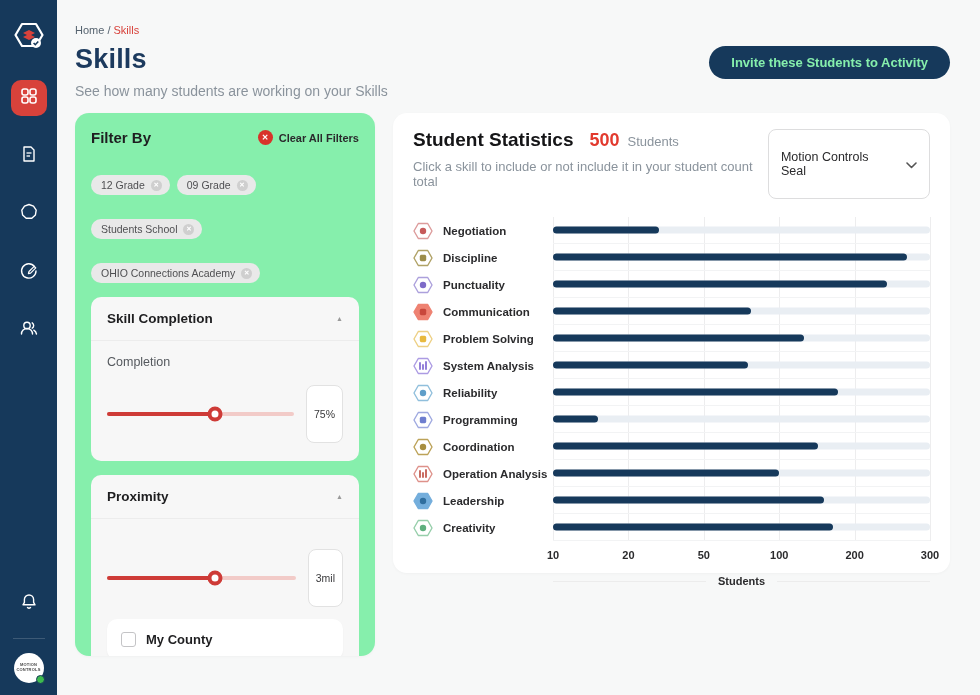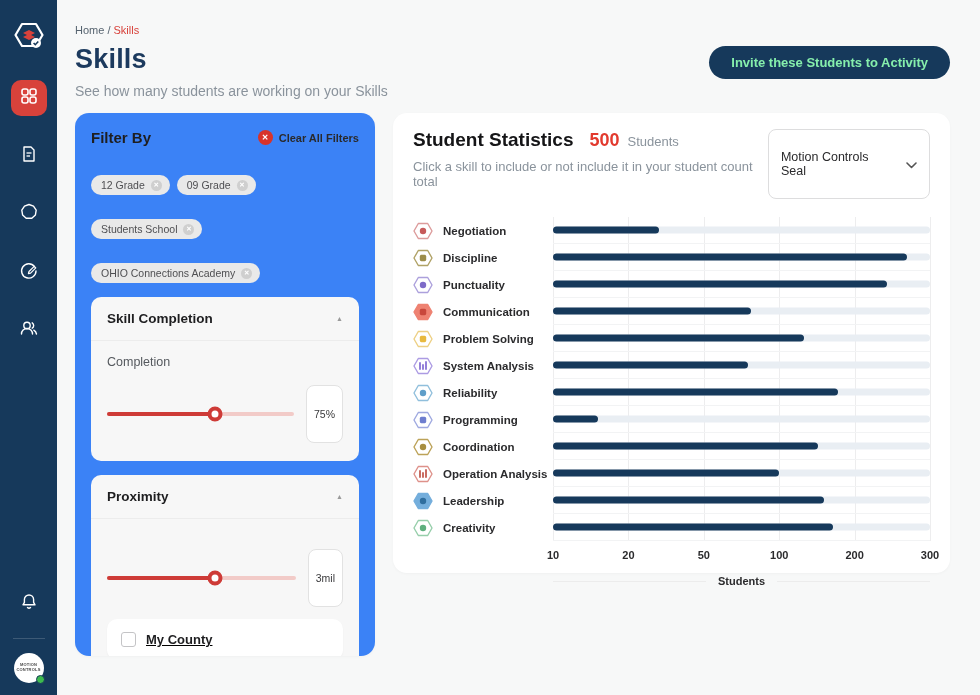--- a/index.html
+++ b/index.html
@@ -29,21 +29,21 @@
   .header-row { display:flex; align-items:flex-start; }
   .page-title { font-size:27px; font-weight:700; color:#1C3A5E; margin-top:8px; letter-spacing:.2px; }
   .page-subtitle { font-size:14px; color:#8A939C; margin-top:8px; }
   .invite-btn { margin-left:auto; margin-top:22px; background:#16395B; color:#86efac; border:none;
     font-family:"Liberation Sans", sans-serif; font-size:13px; font-weight:700;
     padding:9px 22px; border-radius:17px; cursor:pointer; }
 
   .content-row { display:flex; gap:18px; margin-top:14px; }
 
   
-  .filter-card { width:300px; height:543px; background:#3b82f6; border-radius:14px; padding:16px;
+  .filter-card { width:300px; height:543px; background:#86efac; border-radius:14px; padding:16px;
     overflow:hidden; box-shadow:0 1px 3px rgba(0,0,0,.03); }
   .filter-head { display:flex; align-items:center; }
   .filter-title { font-size:15px; font-weight:700; color:#1E1E20; }
   .clear-all { margin-left:auto; display:flex; align-items:center; gap:6px; cursor:pointer; }
   .clear-all .x-circle { width:15px; height:15px; border-radius:50%; background:#D8332A; color:#fff;
     font-size:8px; display:flex; align-items:center; justify-content:center; font-weight:700; }
   .clear-all-label { font-size:11px; font-weight:700; color:#2A2A2C; }
   .chips { display:flex; flex-wrap:wrap; gap:7px; margin-top:12px; }
   .chip { background:#E9E9E9; border-radius:11px; padding:4px 8px 4px 10px; font-size:10.5px; color:#4F4F52;
     display:flex; align-items:center; gap:6px; cursor:pointer;margin-top:17px; }
@@ -58,21 +58,21 @@
   .slider-label { font-size:12.5px; color:#55595E; }
   .slider-row { display:flex; align-items:center; margin-top:16px; }
   .slider { position:relative; flex:1; height:4px; border-radius:2px; background:#F2CBC8; }
   .slider-fill { position:absolute; left:0; top:0; height:4px; border-radius:2px; background:#CE3B37; }
   .slider-thumb { position:absolute; top:50%; transform:translate(-50%,-50%); width:15px; height:15px;
     border-radius:50%; background:#fff; border:4px solid #CE3B37; cursor:pointer; }
   .slider-value { margin-left:12px; background:#fff; border:1px solid #E2E2E2; border-radius:8px;
     padding:22px 7px; font-size:10.5px; color:#3A3A3C; }
 
   .check-card { background:#fff; border-radius:10px; padding:13px 14px; margin-top:12px;
-    display:flex; align-items:center; gap:10px; box-shadow:0 1px 2px rgba(0,0,0,.04); cursor:pointer;text-decoration:underline; }
+    display:flex; align-items:center; gap:10px; box-shadow:0 1px 2px rgba(0,0,0,.04); cursor:pointer; }
   .checkbox { width:15px; height:15px; border:1.5px solid #C4C4C6; border-radius:3px; background:#fff; flex:none; }
   .check-label { font-size:13px; color:#1E1E20; }
   .check-label.bold { font-weight:700; }
 
   
   .chart-card { width:557px; height:460px; background:#fff; border-radius:14px; padding:16px 20px;
     box-shadow:0 1px 3px rgba(0,0,0,.03); }
   .chart-head { display:flex; align-items:flex-start; }
   .chart-title-row { display:flex; align-items:baseline; gap:8px; }
   .chart-title { font-size:19px; font-weight:700; color:#151517; }

